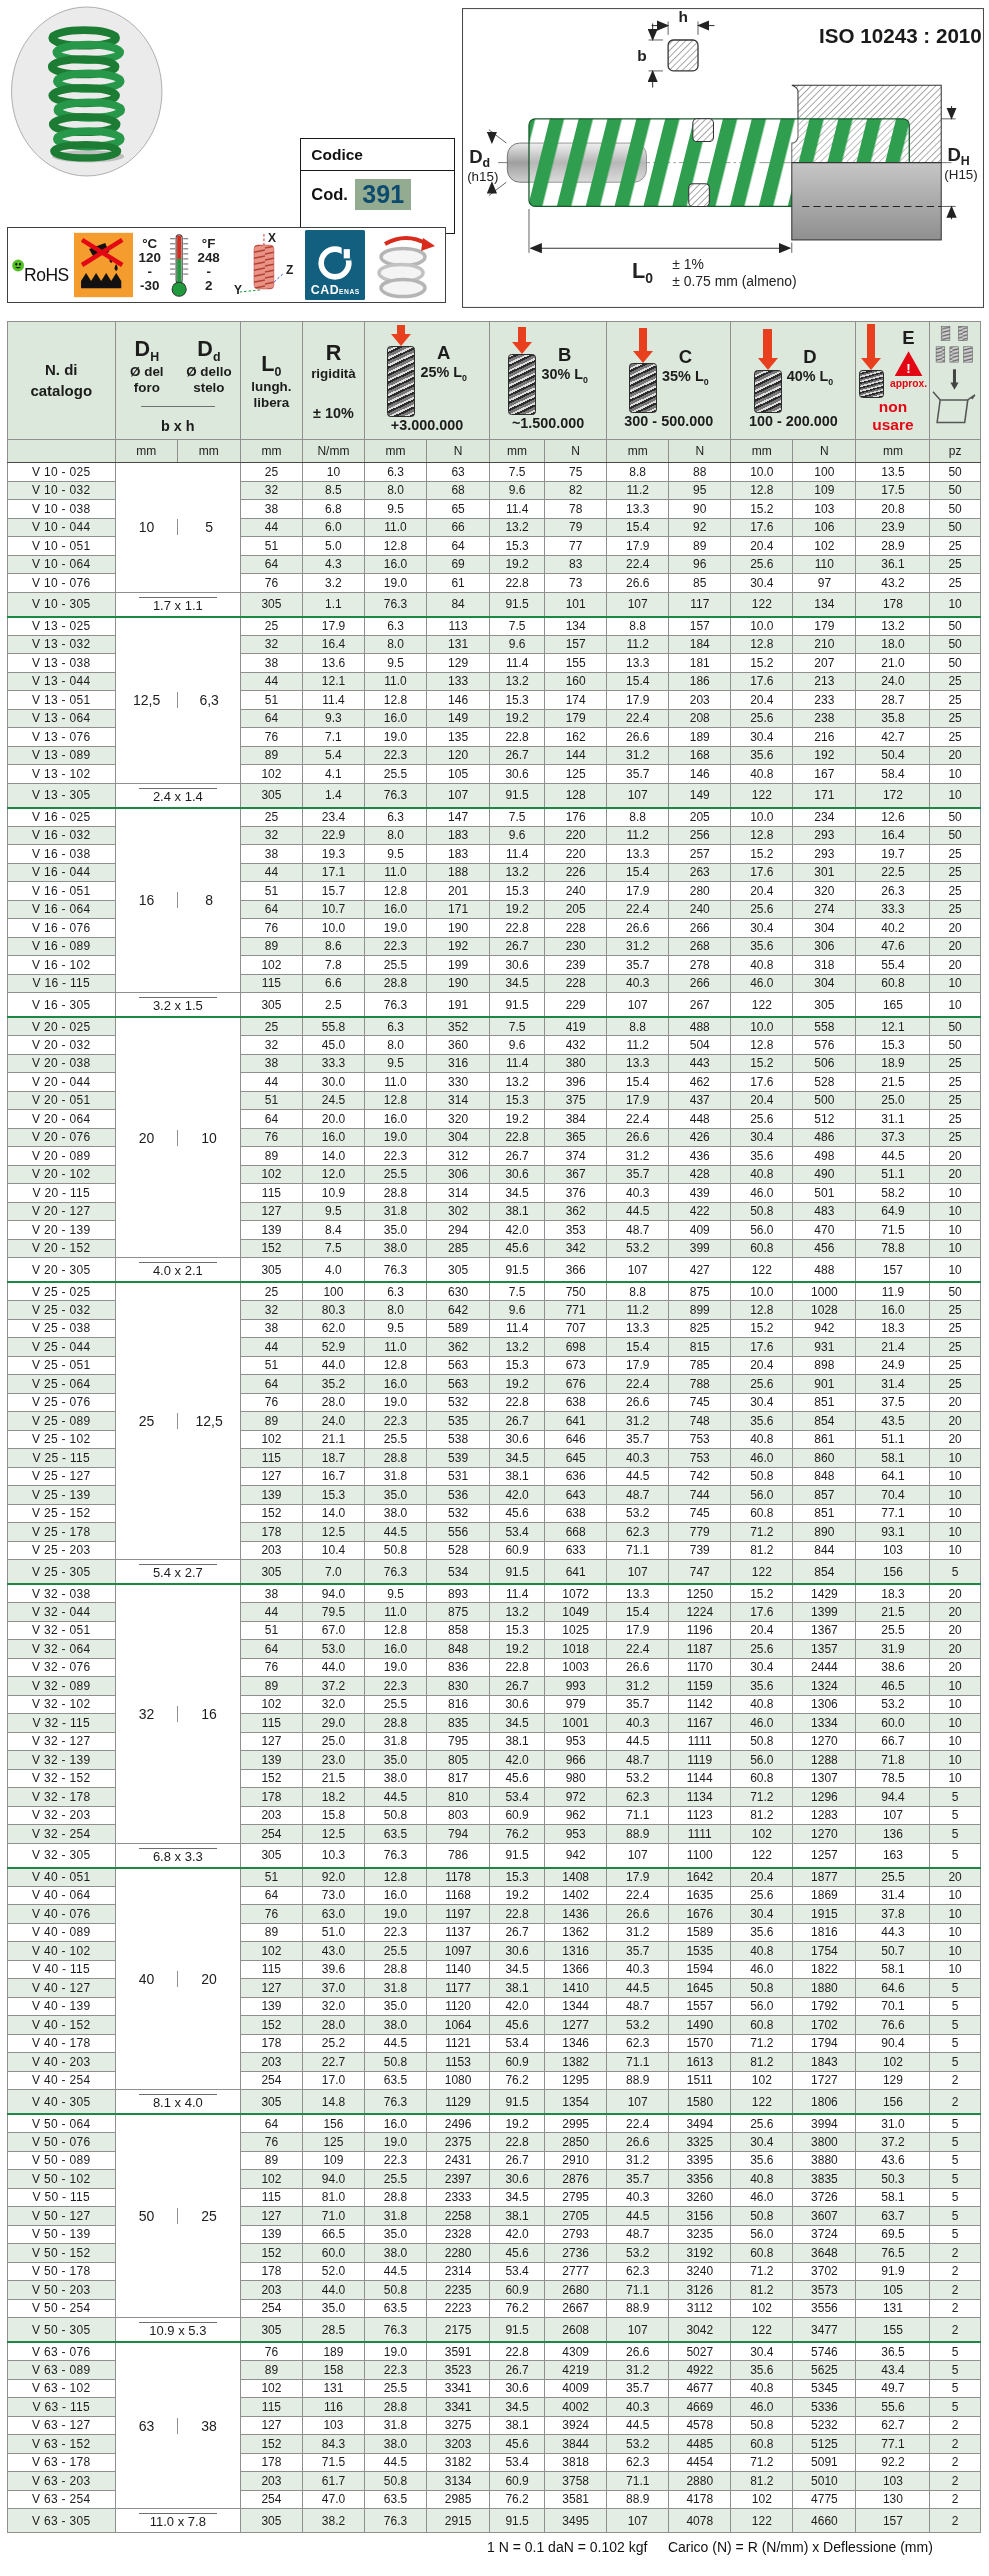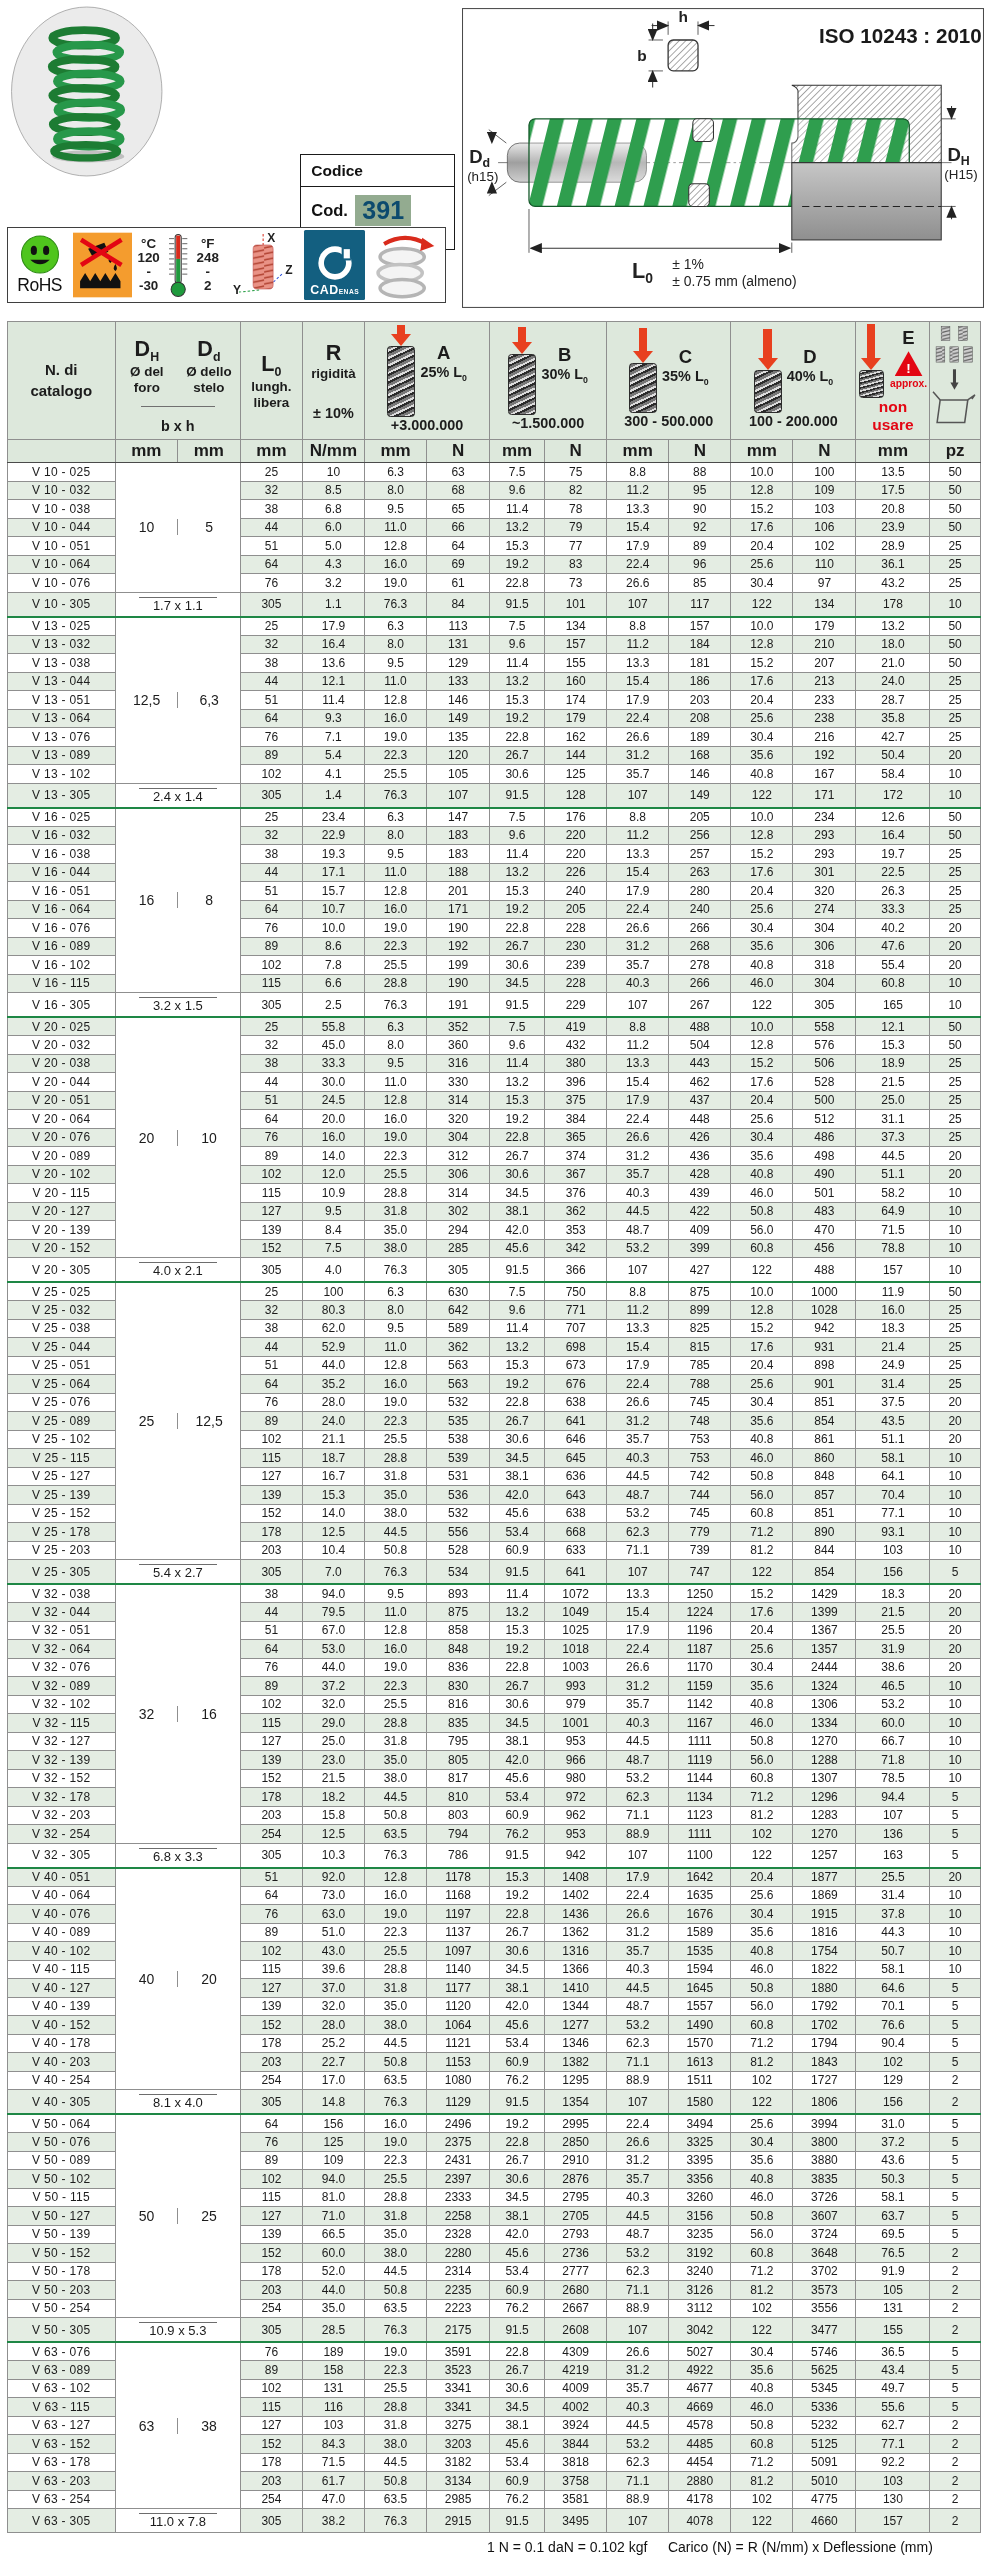--- a/index.html
+++ b/index.html
@@ -1,43 +1,43 @@
 <!DOCTYPE html>
 <html style="font-size:8.2px"><head>
 <meta charset="utf-8">
 <style>
   * { box-sizing: border-box; margin:0; padding:0; }
   body { font-family:"Liberation Sans", sans-serif; background:#fff; }
   .page { position:relative; width:989px; height:2585px; background:#fff; overflow:hidden; }
 
   
   .photo { position:absolute; left:11.3px; top:6.2px; width:152px; height:171px; }
-  .codice-box { position:absolute; left:300px; top:138px; width:155px; height:96px; border:1.5px solid #1a1a1a; background:#fff;margin-top:16px; }
+  .codice-box { position:absolute; left:300px; top:138px; width:155px; height:96px; border:1.5px solid #1a1a1a; background:#fff; }
   .codice-title { height:32px; border-bottom:1.5px solid #1a1a1a; display:flex; align-items:center; padding-left:10.3px; font-size:15.5px; font-weight:bold; color:#111; }
   .codice-value { height:46px; display:flex; align-items:center; padding-left:10.3px; gap:7.2px; font-size:16.5px; font-weight:bold; color:#111; }
   .cod-badge { background:#93ab90; padding:1px 7.2px; font-size:25px; font-weight:bold; color:#0c4a6e; }
 
   .icons-strip { position:absolute; left:6.7px; top:227px; width:439px; height:76px; border:1px solid #3f3f3f; background:#fff; display:flex; align-items:center; padding:2.1px 4.1px; gap:5.2px; }
-  .rohs { display:flex; flex-direction:column; align-items:center; width:57px; }
+  .rohs { display:flex; flex-direction:row; align-items:flex-end; width:57px; }
   .rohs-label { font-size:17.5px; color:#111; letter-spacing:-0.5px; }
   .temp-col { display:flex; flex-direction:column; align-items:center; font-weight:bold; color:#222; font-size:13.4px; line-height:1.05; }
   .cadenas { width:62px; height:70px; background:#135f80; border-radius:1.5px; display:flex; flex-direction:column; align-items:center; justify-content:flex-end; padding-bottom:3.1px; }
   .cadenas-text { color:#fff; font-weight:bold; font-size:12.4px; letter-spacing:0.5px; }
   .cadenas-text .sm { font-size:6.7px; }
 
   .diagram-box { position:absolute; left:462px; top:8.2px; width:522px; height:300px; }
 
   
   .table-wrap { position:absolute; left:6.7px; top:321px; width:974px; }
   table.spring { border-collapse:collapse; table-layout:fixed; width:974px; border:1.5px solid #4a4a4a; }
   table.spring td { border:1px solid #8f8f8f; text-align:center; vertical-align:middle; color:#1c1c1c; overflow:hidden; }
   thead td { background:#dde8dc; color:#474747; border-color:#707070; }
   thead tr.main-h { height:118px; }
   thead tr.units-h { height:23px; }
-  thead tr.units-h td { font-size:17px; font-weight:bold; border-top:1.5px solid #4a4a4a; border-bottom:1.5px solid #4a4a4a; }
+  thead tr.units-h td { font-size:12px; font-weight:normal; border-top:1.5px solid #4a4a4a; border-bottom:1.5px solid #4a4a4a; }
   tbody tr { height:18.5px; }
   tbody td { font-size:12px; }
   tbody.group { border-top:2.6px solid #1e8745; }
   tbody.group:first-of-type { border-top:none; }
   tr.w td { background:#ffffff; }
   tr.g td { background:#e4ede3; }
   td.cat { font-size:12px; letter-spacing:0.3px; }
   td.dhdd { background:#fff !important; padding:0; }
   .dhdd-wrap { display:flex; width:100%; height:100%; }
   .dhdd-wrap > div { flex:1; display:flex; align-items:center; justify-content:center; font-size:14px; }

